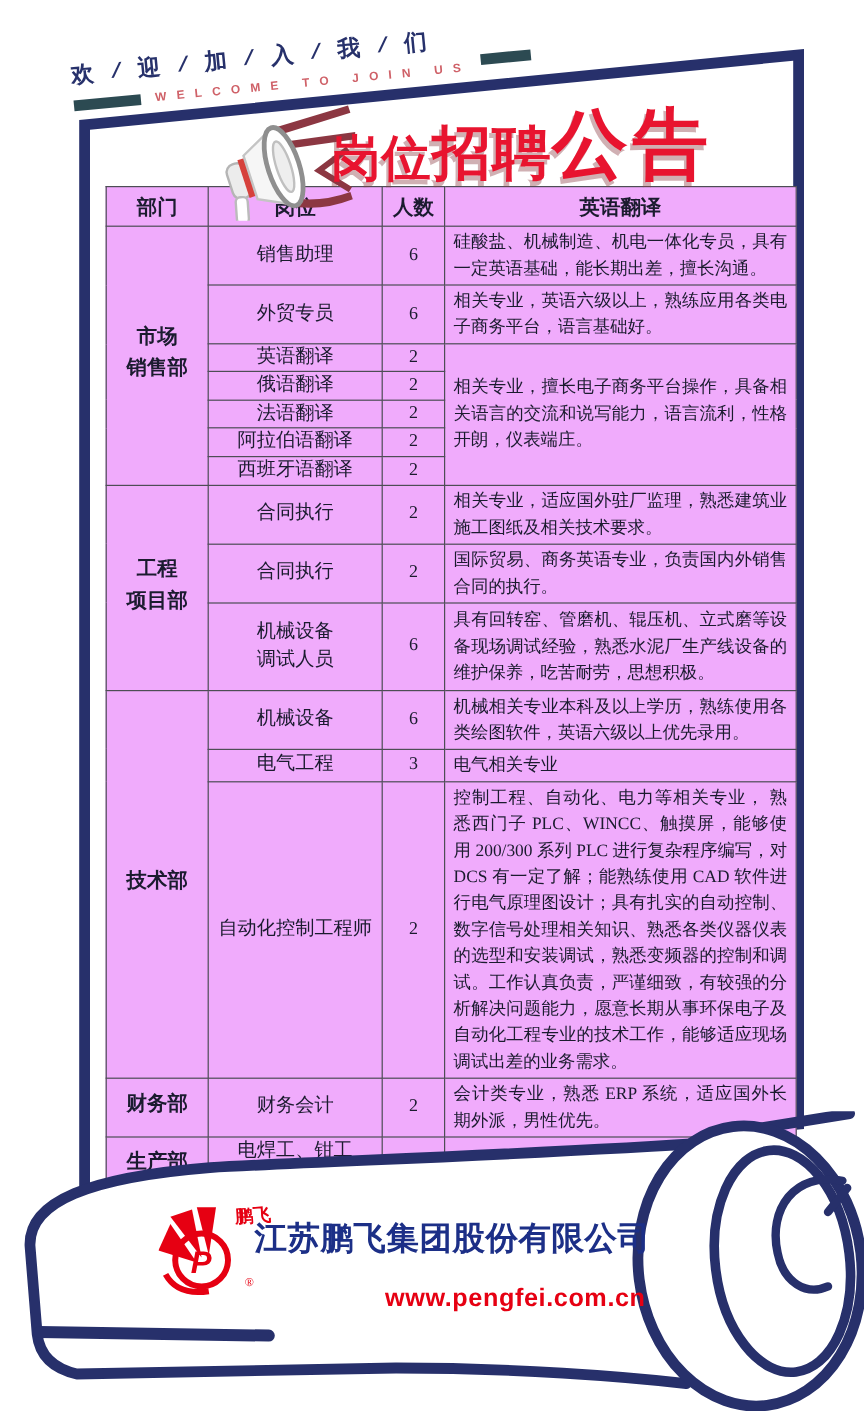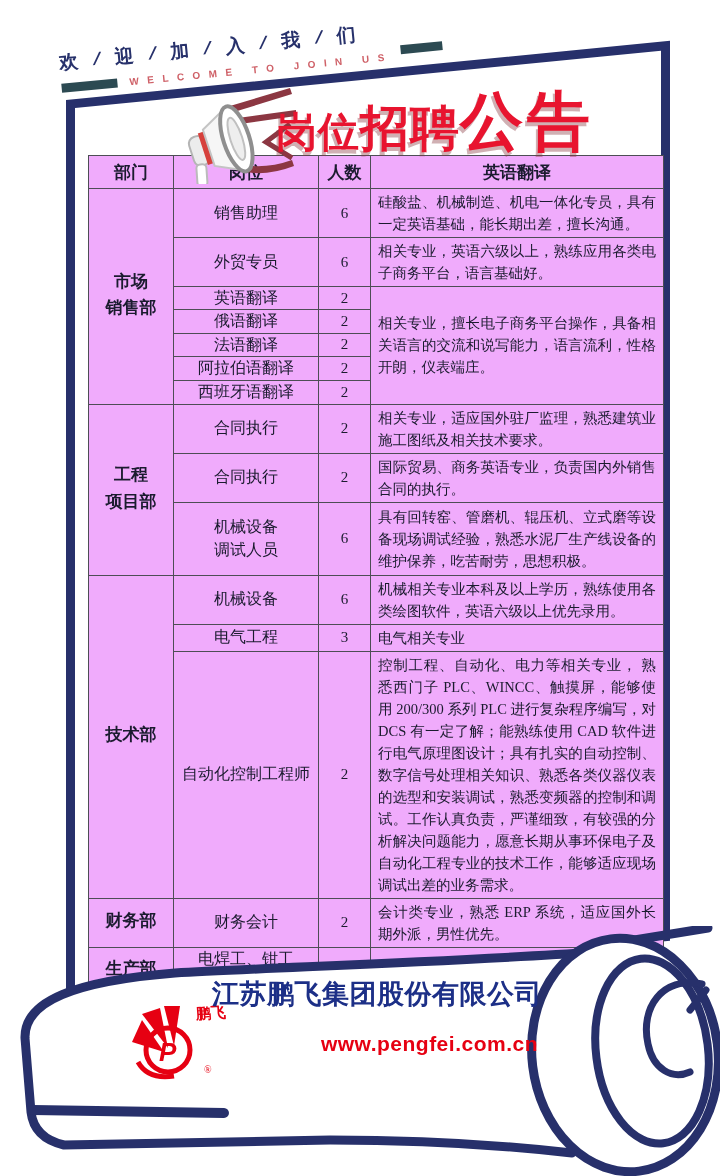--- a/index.html
+++ b/index.html
@@ -43,21 +43,21 @@
   td.pos-cell{font-size:16px;text-align:center;line-height:1.4;}
   td.count-cell{font-size:15px;text-align:center;}
   td.req-cell{font-size:14.5px;line-height:22px;padding:2px 7px;text-align:justify;margin-left:13px;}
 
   
   #scroll-svg{position:absolute;left:0;top:926px;z-index:5;}
   #logo-group{position:absolute;left:132px;top:1002px;width:100px;height:86px;z-index:6;}
   #logo-cn{position:absolute;left:64px;top:2px;color:#e60012;font-weight:bold;font-size:15px;
            font-family:"Liberation Sans","DejaVu Sans",sans-serif;transform:rotate(-4deg);}
   #logo-reg{position:absolute;left:72px;top:62px;color:#e60012;font-size:10px;}
-  #company-block{position:absolute;left:212px;top:976px;width:326px;z-index:6;text-align:right;
+  #company-block{position:absolute;left:212px;top:1014px;width:326px;z-index:6;text-align:right;
                  font-family:"Liberation Sans","DejaVu Sans",sans-serif;}
   #company-name{font-size:27px;font-weight:bold;color:#1c2f87;letter-spacing:0.5px;white-space:nowrap;}
   #company-site{font-size:21px;font-weight:bold;color:#e60012;margin-top:20px;letter-spacing:0.5px;}
 </style>
 </head>
 <body>
 
 <div id="canvas">
 
   <div id="frame"></div>

